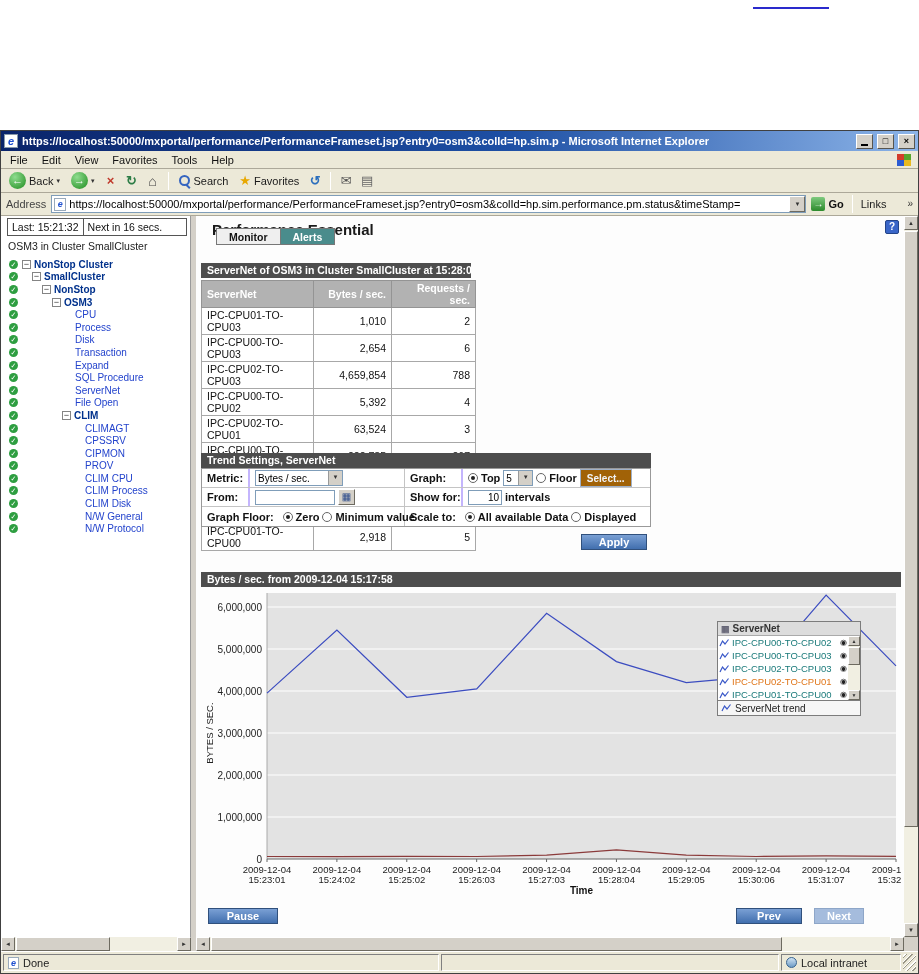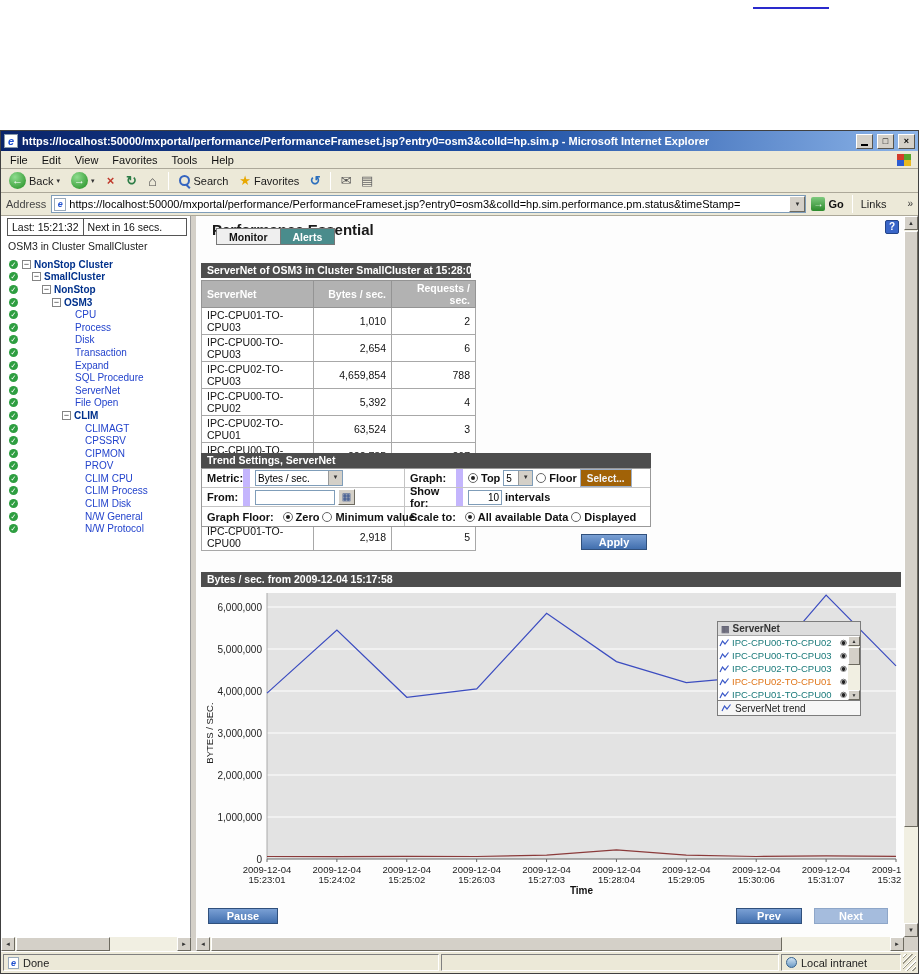--- a/index.html
+++ b/index.html
@@ -114,41 +114,41 @@
   .data-table td{border:1px solid #a8a8a8;background:#fff;padding:1px 5px;color:#111;height:15px}
   .data-table td.num{text-align:right}
   .data-table .c1{width:112px}.data-table .c2{width:78px}.data-table .c3{width:84px}
 
   .settings-box{position:absolute;left:5px;top:252px;width:450px;background:#fff;border:1px solid #999}
   .s-row{display:flex;height:19px;border-bottom:1px solid #c4c4c4}
   .s-row.last{border-bottom:none}
   .s-left{width:203px;border-right:1px solid #c4c4c4;display:flex;align-items:center}
   .s-right{flex:1;display:flex;align-items:center}
   .s-label{font-size:11px;font-weight:bold;color:#111;align-self:stretch;display:flex;align-items:center;padding-left:5px;flex:none}
-  .s-label.cell{border-right:7px solid #c4b5fd}
+  .s-label.cell{border-right:2px solid #c4b5fd}
   .w48{width:48px}.w56{width:58px}
   .s-label.auto{width:auto;padding-right:4px}
   .s-ctrl{display:flex;align-items:center;gap:3px;padding-left:5px;flex:1;min-width:0}
   .s-bold{font-size:11px;font-weight:bold;color:#111;white-space:nowrap}
   .select{display:inline-flex;align-items:center;height:16px;background:#fff;border:1px solid #7f9db9}
   .sel-val{font-size:10px;padding:0 2px;flex:1;white-space:nowrap;overflow:hidden}
   .sel-arrow{width:14px;height:14px;background:#d4d0c8;border-left:1px solid #999;font-size:6px;line-height:13px;text-align:center;color:#333;flex:none}
   .select.w88{width:88px}.select.w28{width:30px}
   .radio{width:10px;height:10px;border:1px solid #666;border-radius:50%;background:#fff;flex:none;position:relative}
   .radio.sel::after{content:'';position:absolute;left:2px;top:2px;width:4px;height:4px;border-radius:50%;background:#222}
   .text-input{height:15px;border:1px solid #7f9db9;background:#fff;font-size:10px;padding:0 2px;font-family:"Liberation Sans",sans-serif}
   .text-input.w80{width:80px}.text-input.w34{width:34px;text-align:right}
   .cal-btn{width:17px;height:16px;background:#d4d0c8;border:1px solid;border-color:#fff #6d6a60 #6d6a60 #fff;font-size:10px;line-height:14px;text-align:center;color:#2a4a8a}
 
   .btn{display:flex;align-items:center;justify-content:center;font-size:11px;font-weight:bold;font-family:"Liberation Sans",sans-serif;color:#fff;background:linear-gradient(#7aa0d4,#416fae);border:1px solid #30507c;height:16px}
   .btn.light{background:#a16207;color:#f2f5fa;border-color:#9fb0c8;height:15px;padding:8px 6px;font-size:10px}
   .apply{position:absolute;left:385px;top:318px;width:66px}
   .pause{position:absolute;left:12px;top:692px;width:70px}
   .prev{position:absolute;left:540px;top:692px;width:66px}
-  .next{position:absolute;left:618px;top:692px;width:74px;background:#a5bcdd;border-color:#8ea6c8}
+  .next{position:absolute;left:618px;top:692px;width:50px;background:#a5bcdd;border-color:#8ea6c8}
 
   .chart-region{position:absolute;left:5px;top:371px;width:700px;height:308px;background:#fdfdfd}
   #chart-svg-holder{position:absolute;left:0;top:0;width:700px;height:308px}
 
   .legend{position:absolute;left:516px;top:34px;width:144px;background:#fff;border:1px solid #7c7c7c;font-size:10px}
   .legend-header{height:14px;background:#dcdcdc;border-bottom:1px solid #aaa;display:flex;align-items:center;gap:3px;padding:0 3px;color:#333;font-weight:bold}
   .lg-ico{color:#667;font-size:9px;line-height:10px}
   .legend-body{display:flex;height:64px}
   .legend-rows{flex:1;overflow:hidden;min-width:0}
   .legend-row{display:flex;align-items:center;gap:2px;height:13px;padding:0 1px}

